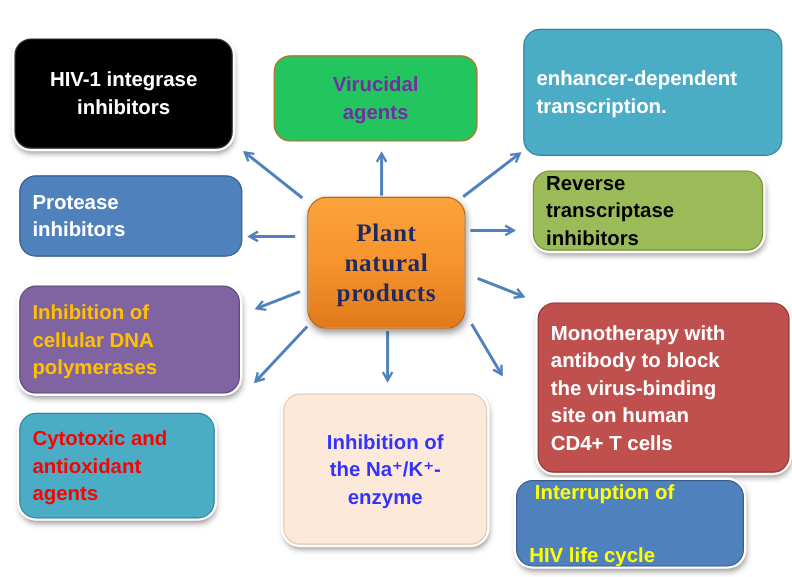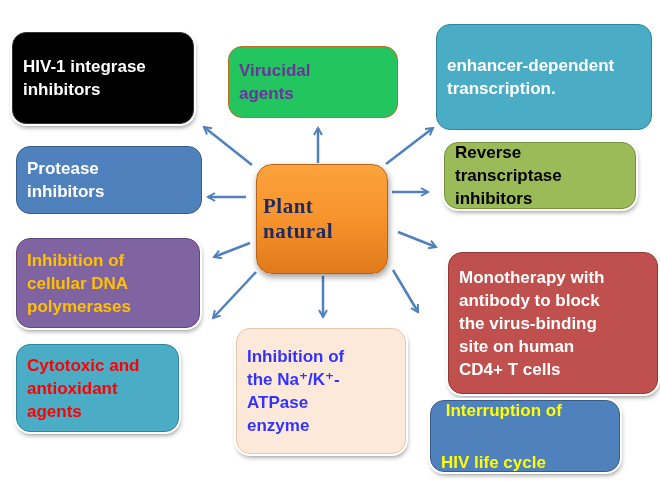--- a/index.html
+++ b/index.html
@@ -11,21 +11,21 @@
     font-weight: bold;
     font-size: 17px;
     line-height: 23px;
     box-shadow: 0 0 0 2px #ffffff, 1px 3px 5px rgba(0,0,0,0.45);
     padding: 6px 10px;
     display: flex;
     flex-direction: column;
     justify-content: center;
   }
   .box .line { display: block; white-space: nowrap; }
-  .center { text-align: left; }
+  .center { text-align: center; }
   .left { text-align: left; }
 
   #b-integrase { left: 12px; top: 32px; width: 182px; height: 92px; background: #000000; color: #ffffff; border: 1px solid #333; }
   #b-virucidal { left: 228px; top: 46px; width: 170px; height: 72px; background: #22c55e; color: #7030a0; border: 1px solid #c46a1e; box-shadow: none; }
   #b-enhancer { left: 436px; top: 24px; width: 216px; height: 106px; background: #4bacc6; color: #ffffff; border: 1px solid #31849b; box-shadow: none; }
   #b-protease { left: 16px; top: 146px; width: 186px; height: 68px; background: #4f81bd; color: #ffffff; border: 1px solid #385d8a; box-shadow: none; }
   #b-reverse { left: 444px; top: 142px; width: 192px; height: 67px; background: #9bbb59; color: #000000; border: 1px solid #76923c; }
   #b-dna { left: 16px; top: 238px; width: 184px; height: 90px; background: #8064a2; color: #ffc000; border: 1px solid #5f497a; }
   #b-mono { left: 448px; top: 238px; width: 210px; height: 142px; background: #c0504d; color: #ffffff; border: 1px solid #943634; margin-top: 14px; }
   #b-cytotoxic { left: 16px; top: 344px; width: 163px; height: 88px; background: #4bacc6; color: #ff0000; border: 1px solid #31849b; }
@@ -111,25 +111,25 @@
 
 <div class="box left" id="b-cytotoxic">
   <span class="line">Cytotoxic and</span>
   <span class="line">antioxidant</span>
   <span class="line">agents</span>
 </div>
 
 <div class="box center" id="b-atpase">
   <span class="line">Inhibition of</span>
   <span class="line">the Na⁺/K⁺-</span>
-  <span class="line">ATPase</span>
   <span class="line">enzyme</span>
 </div>
 
 <div class="box left" id="b-interruption">
   <span class="line" style="white-space:pre"> Interruption of</span>
   <span class="line">HIV life cycle</span>
 </div>
 
 <div class="box center" id="b-plant">
   <span class="line">Plant</span>
   <span class="line">natural</span>
+  <span class="line">products</span>
 </div>
 
 </body></html>

